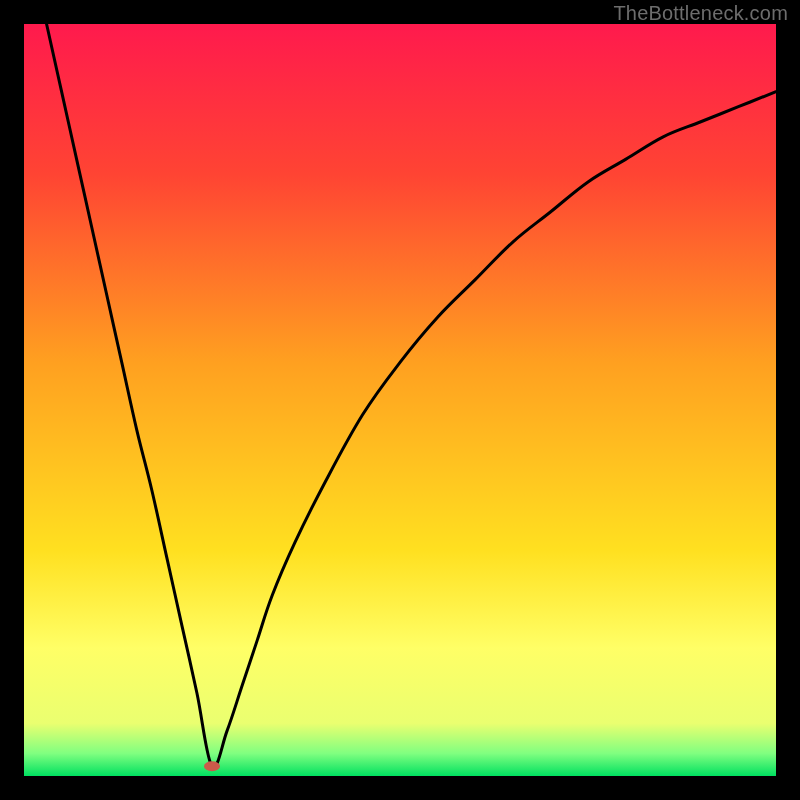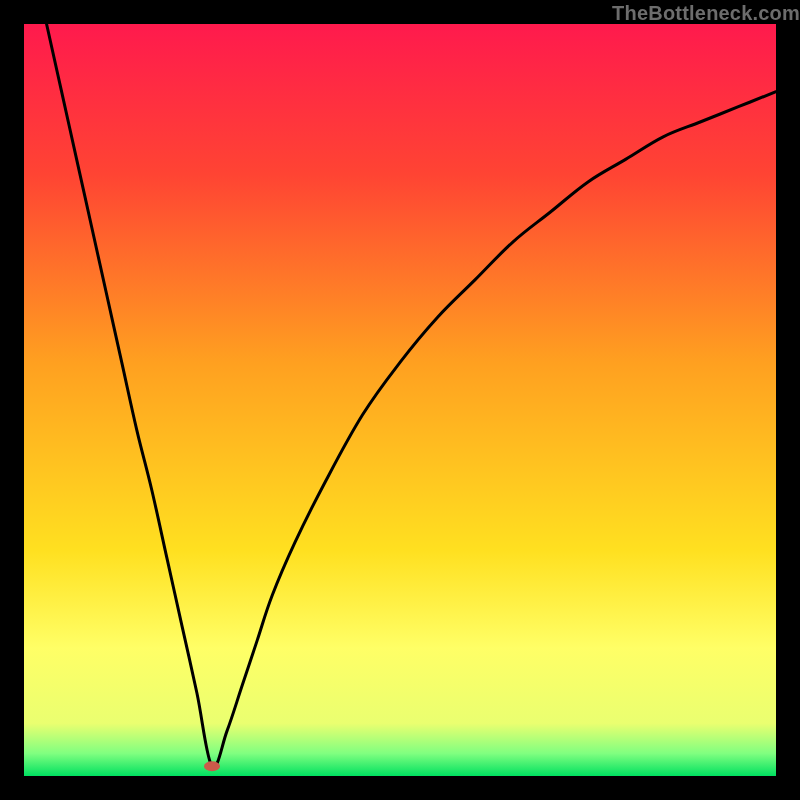--- a/index.html
+++ b/index.html
@@ -22,24 +22,24 @@
   .plot {
     position: absolute;
     left: 0;
     top: 0;
     width: 752px;
     height: 752px;
   }
   .watermark {
     position: absolute;
     top: 2px;
-    right: 0;
+    right: 12px;
     color: #6d6d6d;
     font-size: 20px;
-    font-weight: 700;
+    font-weight: 400;
     letter-spacing: 0.2px;
   }
 </style>
 </head>
 <body>
 
 <div class="frame">
   <svg class="plot" viewBox="0 0 752 752" preserveAspectRatio="none">
     <defs>
       <linearGradient id="bg-grad" x1="0" y1="0" x2="0" y2="1">

